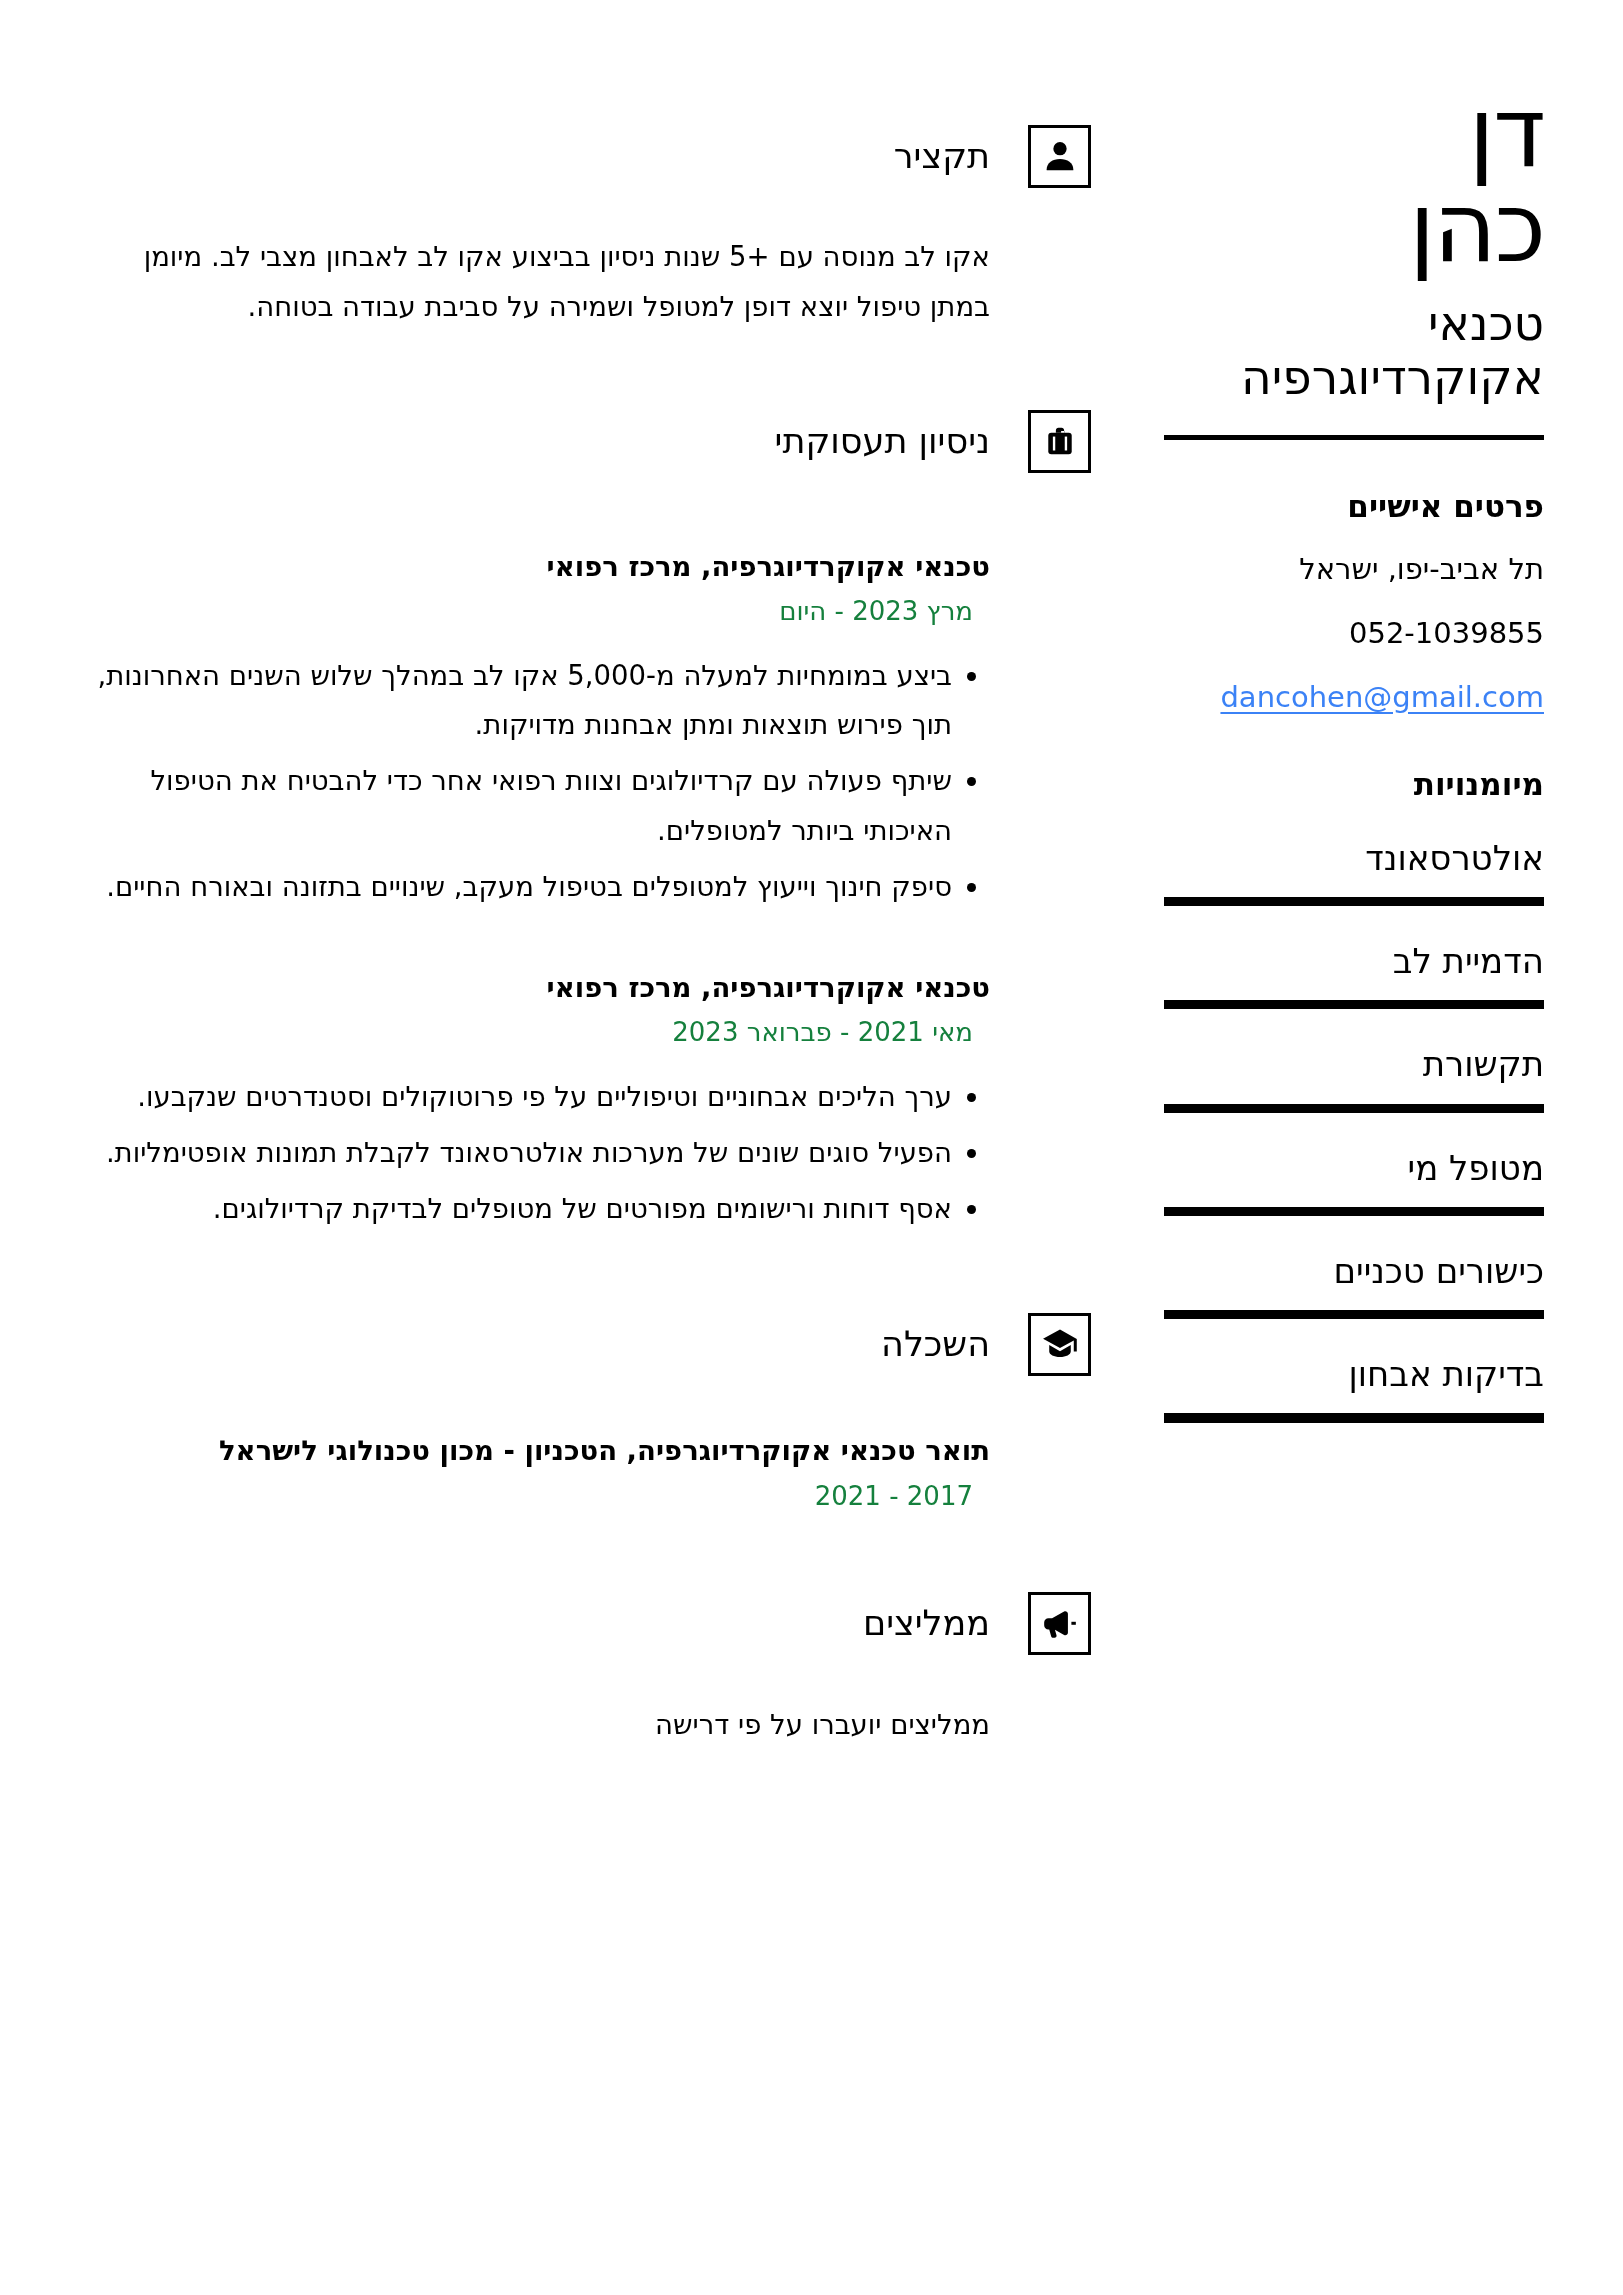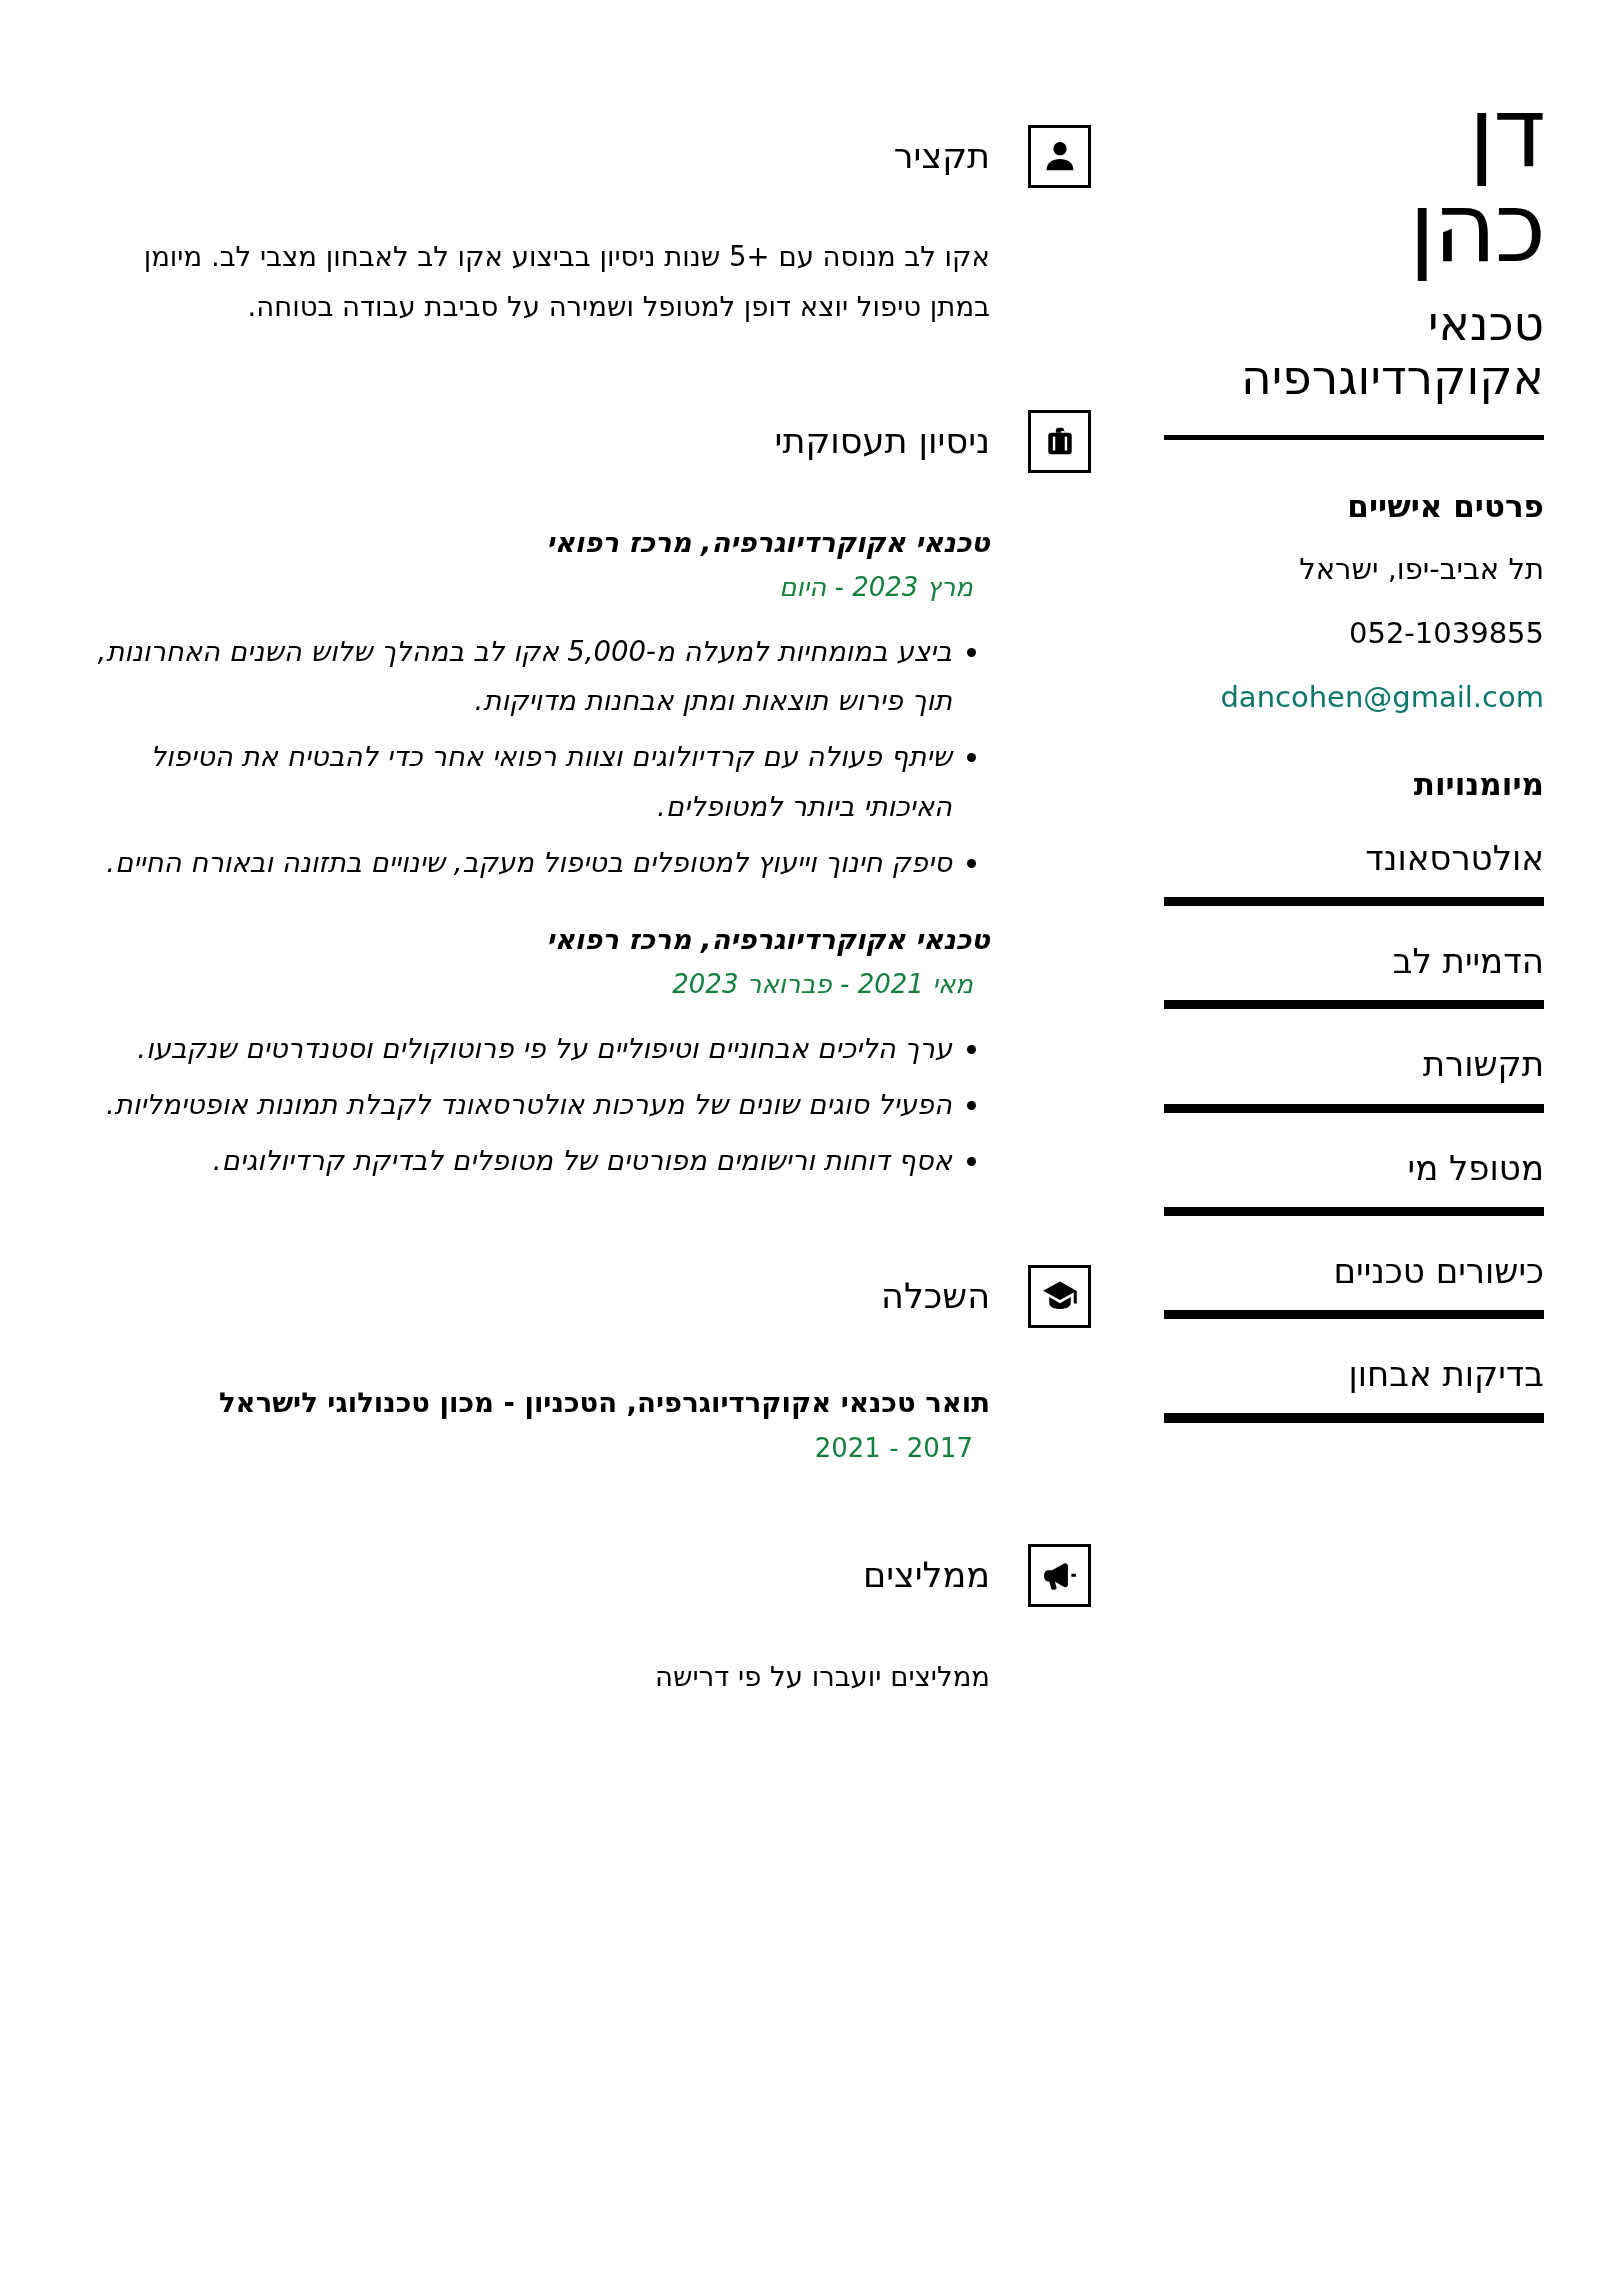--- a/index.html
+++ b/index.html
@@ -8,38 +8,38 @@
     direction:rtl;font-family:"DejaVu Sans",sans-serif;color:#000;
     padding:85px 79px 0 75px;display:flex;gap:73px;overflow:hidden;
   }
   
   .sidebar{width:380px;flex:none;}
   .name-line{font-size:97px;line-height:0.98;font-weight:400;letter-spacing:-2px;}
   .job-subtitle{font-size:47px;margin-top:22px;line-height:1.15;}
   .sidebar-divider{height:5.2px;background:#000;margin-top:30px;}
   .sidebar-heading{font-size:31px;font-weight:700;margin:48px 0 0;line-height:1.2;}
   .contact-item{margin:22px 0 0;font-size:29px;line-height:1.45;}
-  .email-link{color:#0f766e;text-underline-offset:4.6px;cursor:pointer;}
+  .email-link{color:#3b82f6;text-decoration:underline;text-underline-offset:4.6px;cursor:pointer;}
   .skill-row{margin-top:35px;}
   .skill-label{font-size:34px;line-height:1.2;}
   .skill-bar-fill{height:9.2px;background:#000;margin-top:18.3px;width:100%;}
   
   .main-col{flex:1;min-width:0;}
   .section{margin-top:62px;}
   .section:first-child{margin-top:23px;}
   .section-header{display:flex;align-items:center;}
   .icon-box{
     width:63px;height:63px;flex:none;border:3.3px solid #000;background:#fff;
     display:flex;align-items:center;justify-content:center;margin-left:38px;box-sizing:border-box;
   }
   .icon-box svg{width:38px;height:38px;display:block;}
   .section-title{font-size:35px;font-weight:400;line-height:1.1;}
   .section-body{padding-left:0;padding-right:101px;}
   .body-text{font-size:27.5px;line-height:1.8;margin:27.5px 0 0;}
-  .job{margin-top:35px;font-style:italic;}
+  .job{margin-top:59px;}
   .job-title{font-size:27.5px;font-weight:700;line-height:1.3;}
   .job-dates{font-size:26px;color:#15803d;margin-top:10.5px;padding-right:17px;line-height:1.3;}
   ul.bullets{margin:22px 0 0;padding:0 38px 0 0;list-style:disc;}
   ul.bullets li{font-size:27.5px;line-height:1.8;margin:0 0 6.5px;}
   .degree-block{margin-top:41px;}
 </style>
 </head>
 <body>
 
 <div class="page">

